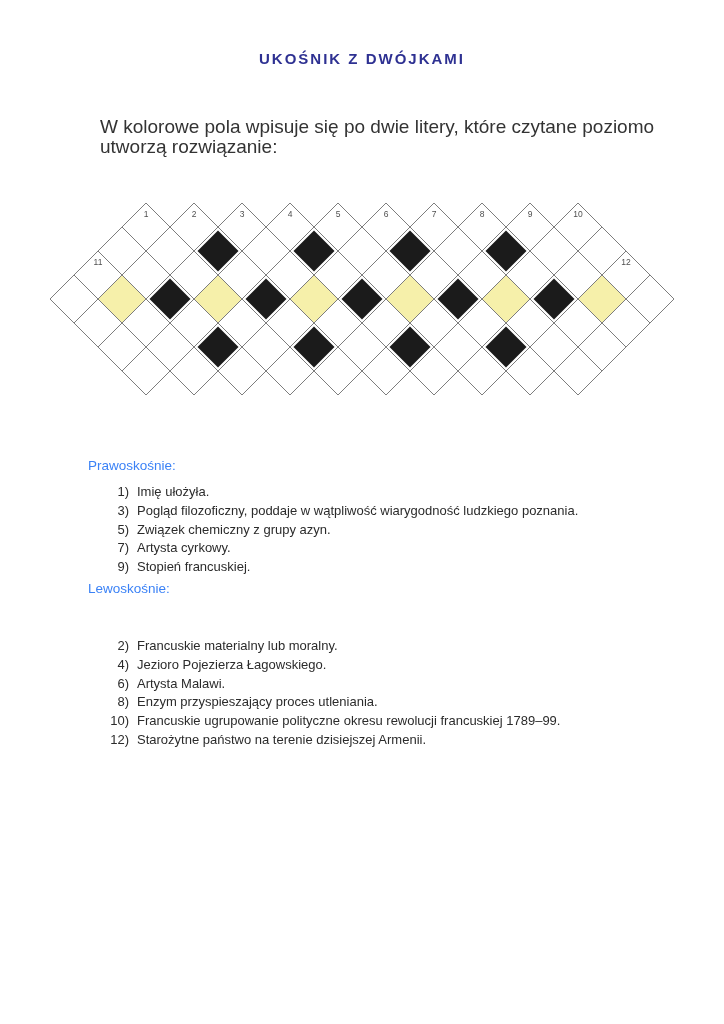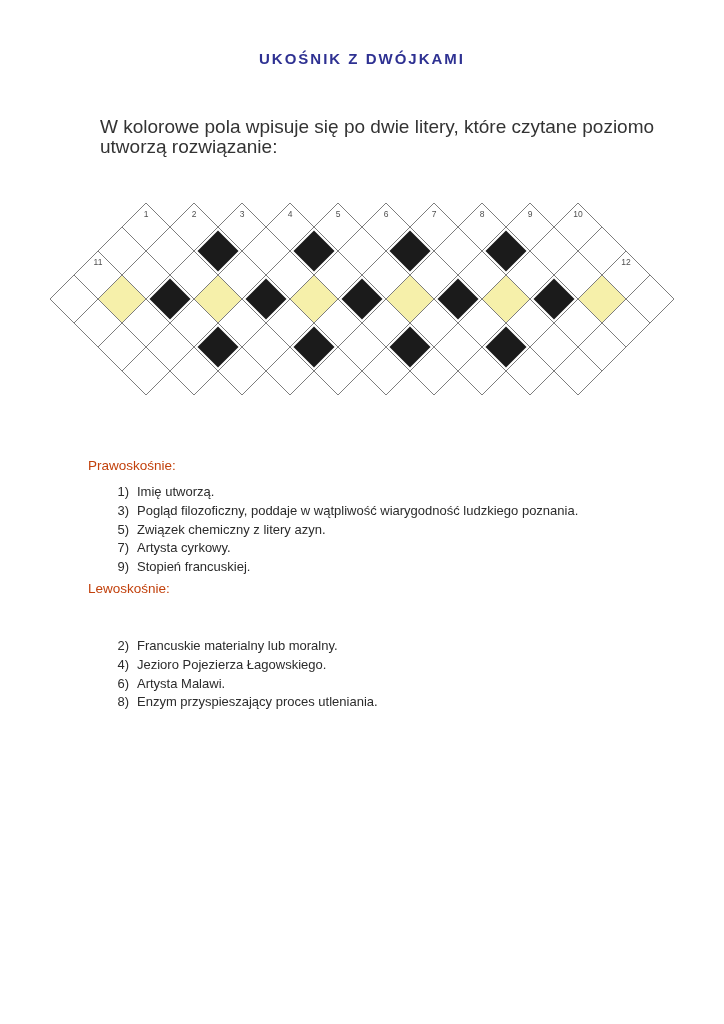--- a/index.html
+++ b/index.html
@@ -12,21 +12,21 @@
   .title {
     position:absolute; top:50px; left:0; width:724px; text-align:center;
     font-size:15px; font-weight:bold; letter-spacing:2px; color:#2e3192;
   }
   .instructions {
     position:absolute; top:108px; left:100px; width:560px;
     font-size:19px; line-height:20px; color:#333333;margin-top:9px;
   }
   .grid-svg { position:absolute; top:0; left:0; }
   .section-heading {
-    position:absolute; left:88px; font-size:13.5px; color:#c2410c;
+    position:absolute; left:88px; font-size:13.5px; color:#3b82f6;
   }
   .heading-right { top:458px; }
   .heading-left  { top:581px; }
   .clue-list { position:absolute; left:88px; width:600px; }
   .clues-right { top:483px; }
   .clues-left  { top:637px; }
   .clue-row { display:flex; line-height:18.8px; font-size:13px; color:#2b2b2b; }
   .clue-num { width:49px; text-align:right; padding-right:8px; flex:0 0 auto; }
   .clue-text { flex:1 1 auto; }
   .footer-credit {
@@ -154,29 +154,29 @@
       <polygon points="482,347 506,371 482,395 458,371" fill="#ffffff" stroke="#7d7d7d" stroke-width="1"></polygon>
       <polygon points="530,347 554,371 530,395 506,371" fill="#ffffff" stroke="#7d7d7d" stroke-width="1"></polygon>
       <polygon points="578,347 602,371 578,395 554,371" fill="#ffffff" stroke="#7d7d7d" stroke-width="1"></polygon>
     </svg>
 
   <div class="section-heading heading-right">Prawoskośnie:</div>
 
   <div class="clue-list clues-right">
     <div class="clue-row">
       <span class="clue-num">1)</span>
-      <span class="clue-text">Imię utworzą.</span>
+      <span class="clue-text">Imię ułożyła.</span>
     </div>
     <div class="clue-row">
       <span class="clue-num">3)</span>
       <span class="clue-text">Pogląd filozoficzny, poddaje w wątpliwość wiarygodność ludzkiego poznania.</span>
     </div>
     <div class="clue-row">
       <span class="clue-num">5)</span>
-      <span class="clue-text">Związek chemiczny z litery azyn.</span>
+      <span class="clue-text">Związek chemiczny z grupy azyn.</span>
     </div>
     <div class="clue-row">
       <span class="clue-num">7)</span>
       <span class="clue-text">Artysta cyrkowy.</span>
     </div>
     <div class="clue-row">
       <span class="clue-num">9)</span>
       <span class="clue-text">Stopień francuskiej.</span>
     </div>
   </div>
@@ -193,18 +193,26 @@
       <span class="clue-text">Jezioro Pojezierza Łagowskiego.</span>
     </div>
     <div class="clue-row">
       <span class="clue-num">6)</span>
       <span class="clue-text">Artysta Malawi.</span>
     </div>
     <div class="clue-row">
       <span class="clue-num">8)</span>
       <span class="clue-text">Enzym przyspieszający proces utleniania.</span>
     </div>
+    <div class="clue-row">
+      <span class="clue-num">10)</span>
+      <span class="clue-text">Francuskie ugrupowanie polityczne okresu rewolucji francuskiej 1789–99.</span>
+    </div>
+    <div class="clue-row">
+      <span class="clue-num">12)</span>
+      <span class="clue-text">Starożytne państwo na terenie dzisiejszej Armenii.</span>
+    </div>
   </div>
 
   <div class="footer-credit">© ułożyła Agnieszka Dolecka</div>
   <div class="footer-bar" style="background: rgb(66, 84, 162);"></div>
 
 </div>
 
 </body></html>

